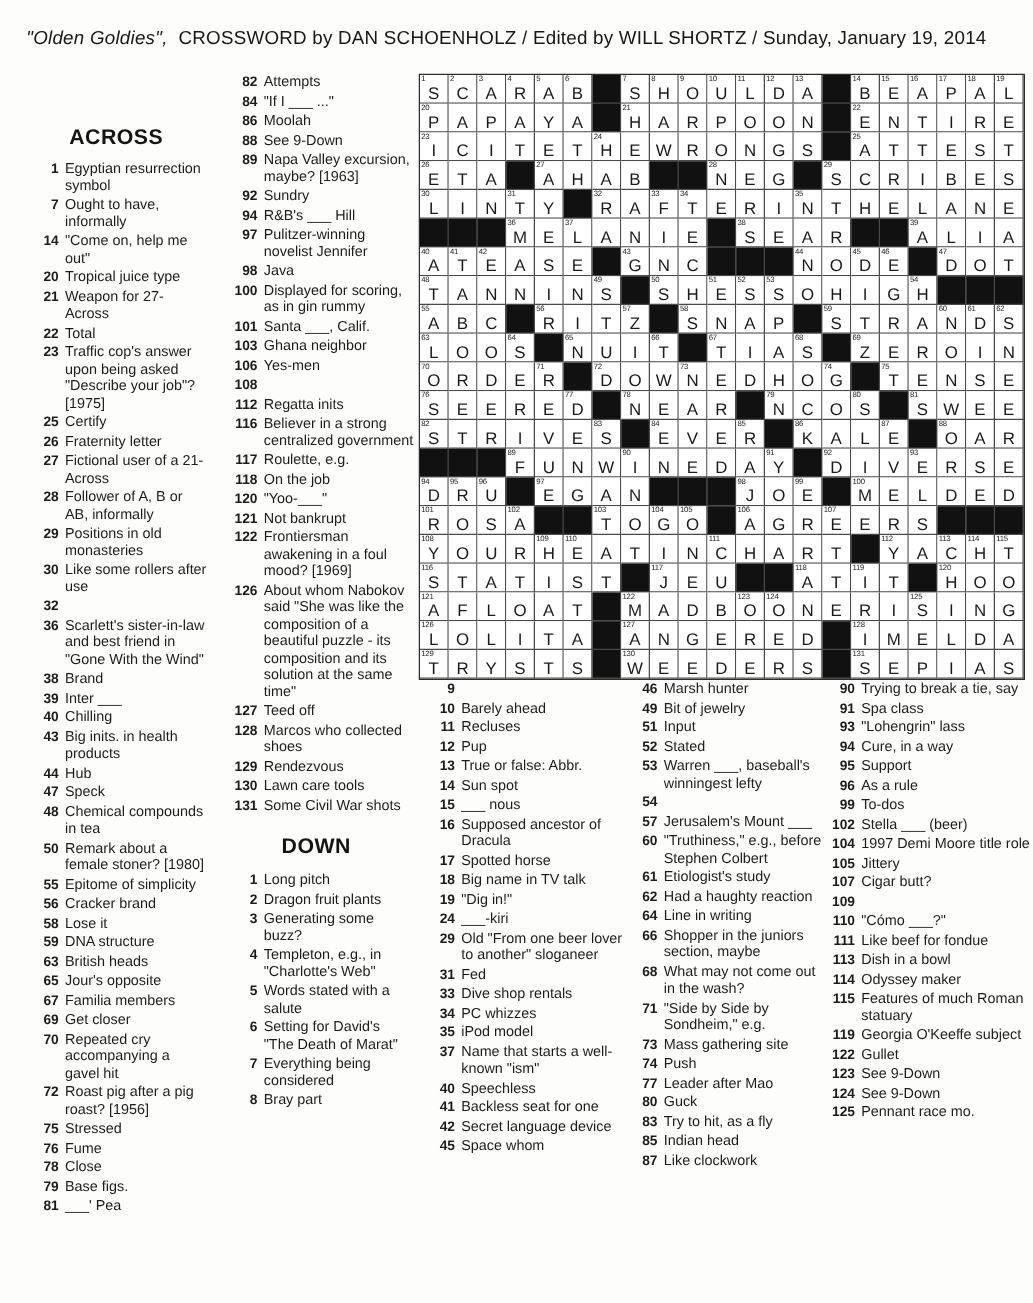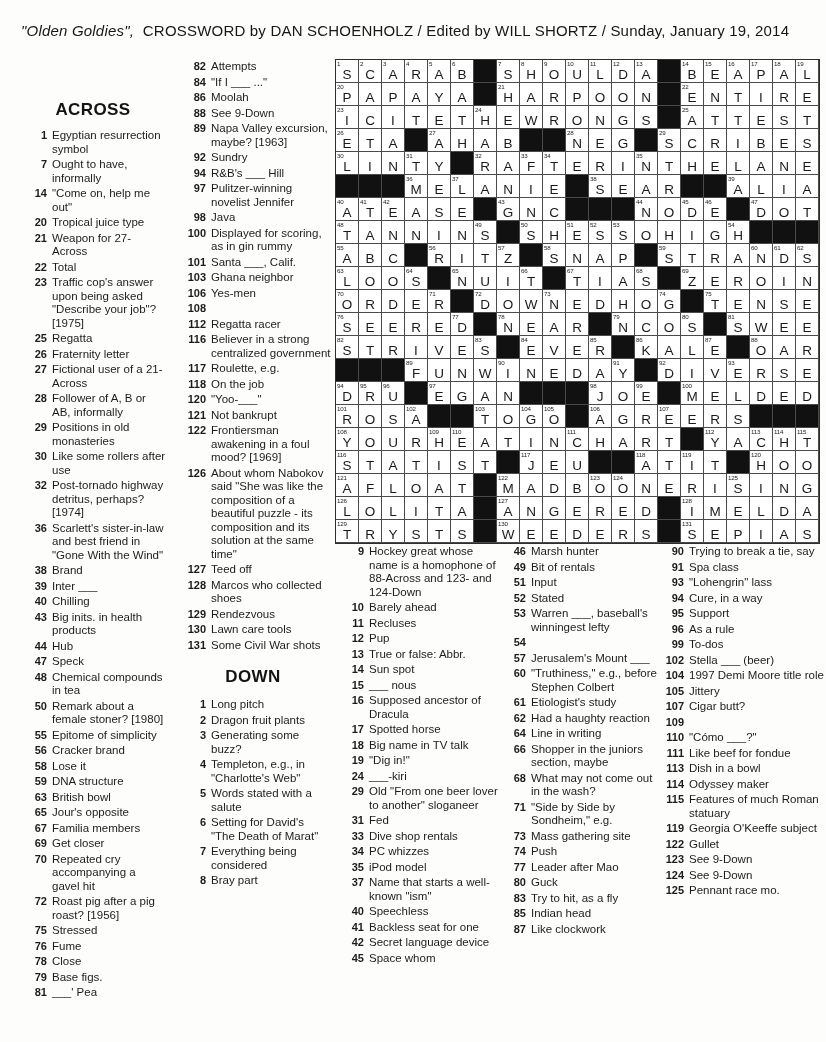--- a/index.html
+++ b/index.html
@@ -77,21 +77,21 @@
       <div class="clue">
         <span class="n">22</span>
         <span class="t">Total</span>
       </div>
       <div class="clue">
         <span class="n">23</span>
         <span class="t">Traffic cop's answer upon being asked "Describe your job"? [1975]</span>
       </div>
       <div class="clue">
         <span class="n">25</span>
-        <span class="t">Regatta</span>
+        <span class="t">Certify</span>
       </div>
       <div class="clue">
         <span class="n">26</span>
         <span class="t">Fraternity letter</span>
       </div>
       <div class="clue">
         <span class="n">27</span>
         <span class="t">Fictional user of a 21-Across</span>
       </div>
       <div class="clue">
@@ -101,21 +101,20 @@
       <div class="clue">
         <span class="n">29</span>
         <span class="t">Positions in old monasteries</span>
       </div>
       <div class="clue">
         <span class="n">30</span>
         <span class="t">Like some rollers after use</span>
       </div>
       <div class="clue">
         <span class="n">32</span>
-        <span class="t">Post-tornado highway detritus, perhaps? [1974]</span>
       </div>
       <div class="clue">
         <span class="n">36</span>
         <span class="t">Scarlett's sister-in-law and best friend in "Gone With the Wind"</span>
       </div>
       <div class="clue">
         <span class="n">38</span>
         <span class="t">Brand</span>
       </div>
       <div class="clue">
@@ -157,21 +156,21 @@
       <div class="clue">
         <span class="n">58</span>
         <span class="t">Lose it</span>
       </div>
       <div class="clue">
         <span class="n">59</span>
         <span class="t">DNA structure</span>
       </div>
       <div class="clue">
         <span class="n">63</span>
-        <span class="t">British bowl</span>
+        <span class="t">British heads</span>
       </div>
       <div class="clue">
         <span class="n">65</span>
         <span class="t">Jour's opposite</span>
       </div>
       <div class="clue">
         <span class="n">67</span>
         <span class="t">Familia members</span>
       </div>
       <div class="clue">
@@ -261,21 +260,21 @@
       </div>
       <div class="clue">
         <span class="n">106</span>
         <span class="t">Yes-men</span>
       </div>
       <div class="clue">
         <span class="n">108</span>
       </div>
       <div class="clue">
         <span class="n">112</span>
-        <span class="t">Regatta racer</span>
+        <span class="t">Regatta inits</span>
       </div>
       <div class="clue">
         <span class="n">116</span>
         <span class="t">Believer in a strong centralized government</span>
       </div>
       <div class="clue">
         <span class="n">117</span>
         <span class="t">Roulette, e.g.</span>
       </div>
       <div class="clue">
@@ -1682,21 +1681,20 @@
     </div>
     <div class="cell">
       <span class="clet">S</span>
     </div>
   </div>
 
 <div id="col3" class="clue-col">
   <div>
       <div class="clue">
         <span class="n">9</span>
-        <span class="t">Hockey great whose name is a homophone of 88-Across and 123- and 124-Down</span>
       </div>
       <div class="clue">
         <span class="n">10</span>
         <span class="t">Barely ahead</span>
       </div>
       <div class="clue">
         <span class="n">11</span>
         <span class="t">Recluses</span>
       </div>
       <div class="clue">
@@ -1778,21 +1776,21 @@
     </div>
 </div>
 <div id="col4" class="clue-col">
   <div>
       <div class="clue">
         <span class="n">46</span>
         <span class="t">Marsh hunter</span>
       </div>
       <div class="clue">
         <span class="n">49</span>
-        <span class="t">Bit of rentals</span>
+        <span class="t">Bit of jewelry</span>
       </div>
       <div class="clue">
         <span class="n">51</span>
         <span class="t">Input</span>
       </div>
       <div class="clue">
         <span class="n">52</span>
         <span class="t">Stated</span>
       </div>
       <div class="clue">

